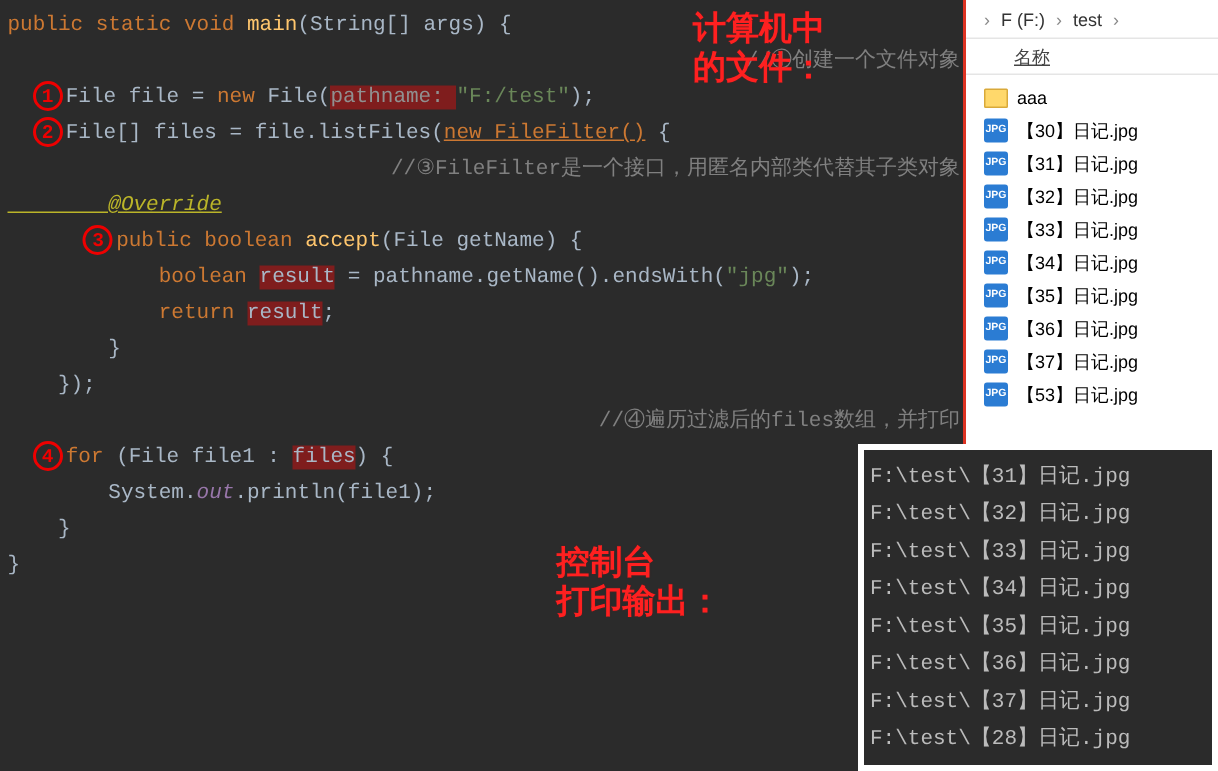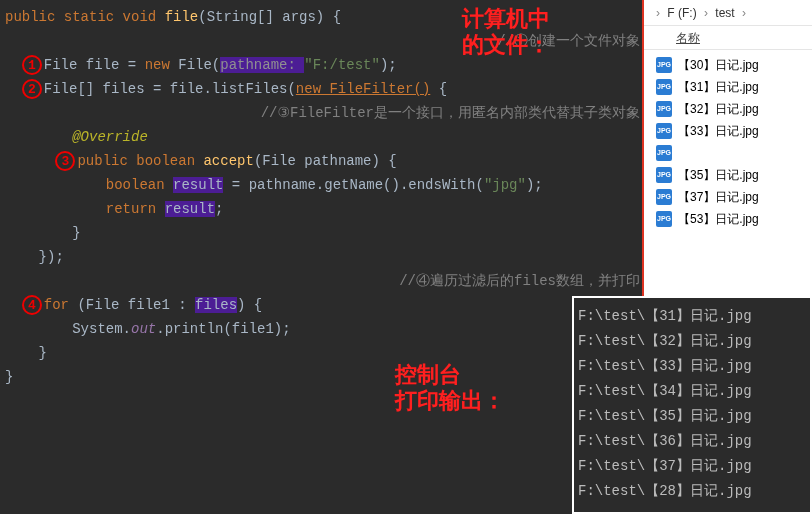--- a/index.html
+++ b/index.html
@@ -4,94 +4,103 @@
 <style>
 * { margin:0; padding:0; box-sizing:border-box; }
 body { width:812px; height:514px; background:#2b2b2b; font-family:'Consolas','Courier New',monospace; font-size:14px; position:relative; overflow:hidden; }
 .code-area { position:absolute; left:0; top:0; width:640px; height:514px; padding:5px 0 5px 5px; color:#a9b7c6; line-height:24px; }
 .line { white-space:pre; position:relative; }
 .circle { display:inline-block; width:20px; height:20px; border:2px solid #e00; border-radius:50%; color:#e00; text-align:center; line-height:17px; font-weight:bold; font-size:13px; vertical-align:middle; margin-right:2px; }
 .kw { color:#cc7832; }
 .str { color:#6a8759; }
 .com { color:#808080;text-align:right; }
 .mtd { color:#ffc66d; }
-.ann { color:#bbb529; font-style:italic; }
+.ann { color:#bbb529; font-style:italic;text-decoration:underline; }
 .param { color:#909090; }
-.hl { background:#4c1d95; }
+.hl { background:#7f1d1d; }
 .fld { color:#9876aa; font-style:italic; }
 .und { text-decoration:underline; }
 .anno-box { position:absolute; font-family:'KaiTi','STKaiti',serif; color:#ff2020; font-weight:bold; font-size:22px; line-height:26px; text-shadow:0 0 1px rgba(255,0,0,.3); }
 .file-panel { position:absolute; right:0; top:0; width:170px; height:296px; background:#fff; font-family:'Microsoft YaHei','SimSun',sans-serif; font-size:12px; color:#000; border-left:2px solid #d32; }
 .breadcrumb { height:26px; line-height:26px; padding-left:8px; border-bottom:1px solid #e5e5e5; color:#333; }
 .chev { color:#888; margin:0 4px; }
 .col-head { height:24px; line-height:24px; padding-left:32px; border-bottom:1px solid #e5e5e5; color:#444;text-decoration:underline; }
 .files { padding:4px 0; }
 .frow { height:22px; line-height:22px; padding-left:12px; display:flex; align-items:center; }
 .folder-ico { width:16px; height:13px; background:#ffd86b; border:1px solid #d9a93a; border-radius:1px; margin-right:6px; display:inline-block; }
 .jpg-ico { width:16px; height:16px; background:#2b7cd3; border-radius:2px; margin-right:6px; display:inline-block; position:relative; color:#fff; font-size:7px; line-height:16px; text-align:center; font-weight:bold; }
-.console { position:absolute; right:0; top:296px; width:240px; height:218px; background:#2b2b2b; border:2px solid #ffffff; padding:6px 4px; font-family:'Courier New',monospace; font-size:14px; color:#bbb; line-height:25px; }
+.console { position:absolute; right:0; top:296px; width:240px; height:218px; background:#2b2b2b; border:4px solid #ffffff; padding:6px 4px; font-family:'Courier New',monospace; font-size:14px; color:#bbb; line-height:25px; }
 .console .crow { white-space:pre; }
 </style>
 </head>
 <body>
 
 <div class="code-area">
-<div class="line"><span class="kw">public static void </span><span class="mtd">file</span><span>(String[] args) {</span></div>
+<div class="line"><span class="kw">public static void </span><span class="mtd">main</span><span>(String[] args) {</span></div>
 <div class="line com">    //①创建一个文件对象</div>
 <div class="line">  <span class="circle">1</span><span>File file = </span><span class="kw">new </span><span>File(</span><span class="param hl">pathname: </span><span class="str">"F:/test"</span><span>);</span></div>
 <div class="line">  <span class="circle">2</span><span>File[] files = file.listFiles(</span><span class="kw und">new FileFilter()</span><span> {</span></div>
 <div class="line com">        //③FileFilter是一个接口，用匿名内部类代替其子类对象</div>
 <div class="line ann">        @Override</div>
-<div class="line">      <span class="circle">3</span><span class="kw">public boolean </span><span class="mtd">accept</span><span>(File pathname) {</span></div>
+<div class="line">      <span class="circle">3</span><span class="kw">public boolean </span><span class="mtd">accept</span><span>(File getName) {</span></div>
 <div class="line"><span class="kw">            boolean </span><span class="hl">result</span><span> = pathname.getName().endsWith(</span><span class="str">"jpg"</span><span>);</span></div>
 <div class="line"><span class="kw">            return </span><span class="hl">result</span><span>;</span></div>
 <div class="line">        }</div>
 <div class="line">    });</div>
 <div class="line com">    //④遍历过滤后的files数组，并打印</div>
 <div class="line">  <span class="circle">4</span><span class="kw">for </span><span>(File file1 : </span><span class="hl">files</span><span>) {</span></div>
 <div class="line"><span>        System.</span><span class="fld">out</span><span>.println(file1);</span></div>
 <div class="line">    }</div>
 <div class="line">}</div>
 </div>
 
 <div class="anno-box" style="left:462px;top:6px;"><span id="anno1">计算机中<br>的文件：</span></div>
-<div class="anno-box" style="left:395px;top:362px;"><span id="anno2">控制台<br>打印输出：</span></div>
+<div class="anno-box" style="left:371px;top:362px;"><span id="anno2">控制台<br>打印输出：</span></div>
 
 <div class="file-panel">
   <div class="breadcrumb">
     <span class="chev">›</span>
     <span>F (F:)</span>
     <span class="chev">›</span>
     <span>test</span>
     <span class="chev">›</span>
   </div>
   <div class="col-head">名称</div>
   <div class="files" id="file-list">
+      <div class="frow">
+        <span class="folder-ico"></span>
+        <span>aaa</span>
+      </div>
       <div class="frow">
         <span class="jpg-ico">JPG</span>
         <span>【30】日记.jpg</span>
       </div>
       <div class="frow">
         <span class="jpg-ico">JPG</span>
         <span>【31】日记.jpg</span>
       </div>
       <div class="frow">
         <span class="jpg-ico">JPG</span>
         <span>【32】日记.jpg</span>
       </div>
       <div class="frow">
         <span class="jpg-ico">JPG</span>
         <span>【33】日记.jpg</span>
       </div>
       <div class="frow">
         <span class="jpg-ico">JPG</span>
+        <span>【34】日记.jpg</span>
       </div>
       <div class="frow">
         <span class="jpg-ico">JPG</span>
         <span>【35】日记.jpg</span>
+      </div>
+      <div class="frow">
+        <span class="jpg-ico">JPG</span>
+        <span>【36】日记.jpg</span>
       </div>
       <div class="frow">
         <span class="jpg-ico">JPG</span>
         <span>【37】日记.jpg</span>
       </div>
       <div class="frow">
         <span class="jpg-ico">JPG</span>
         <span>【53】日记.jpg</span>
       </div>
     </div>

